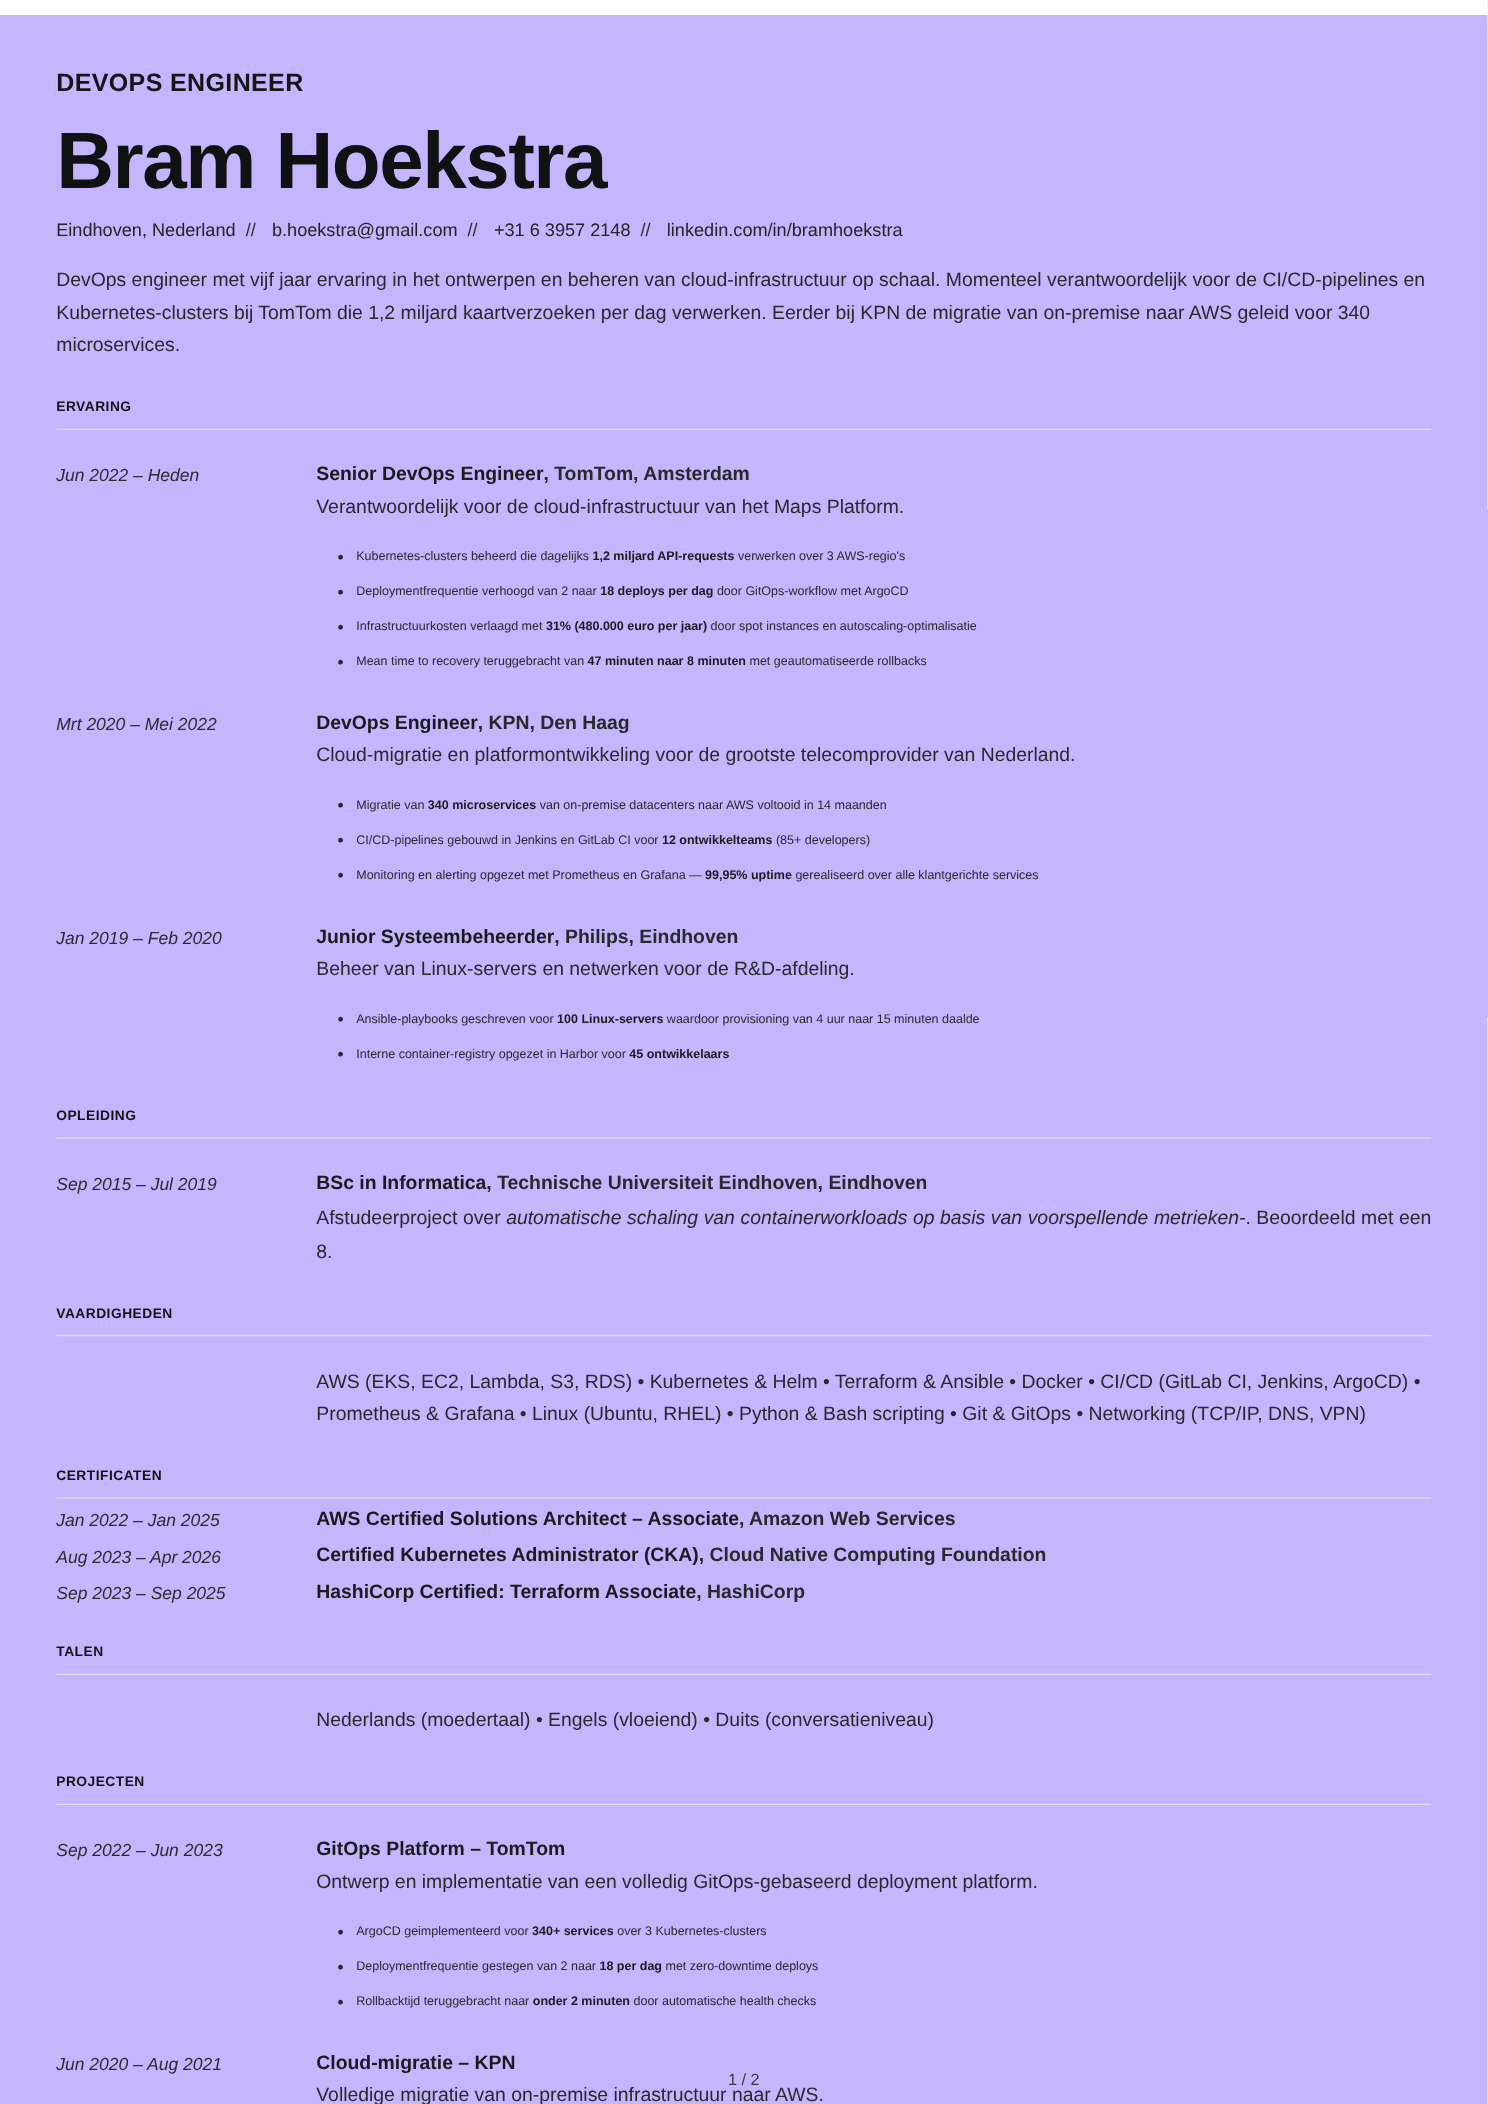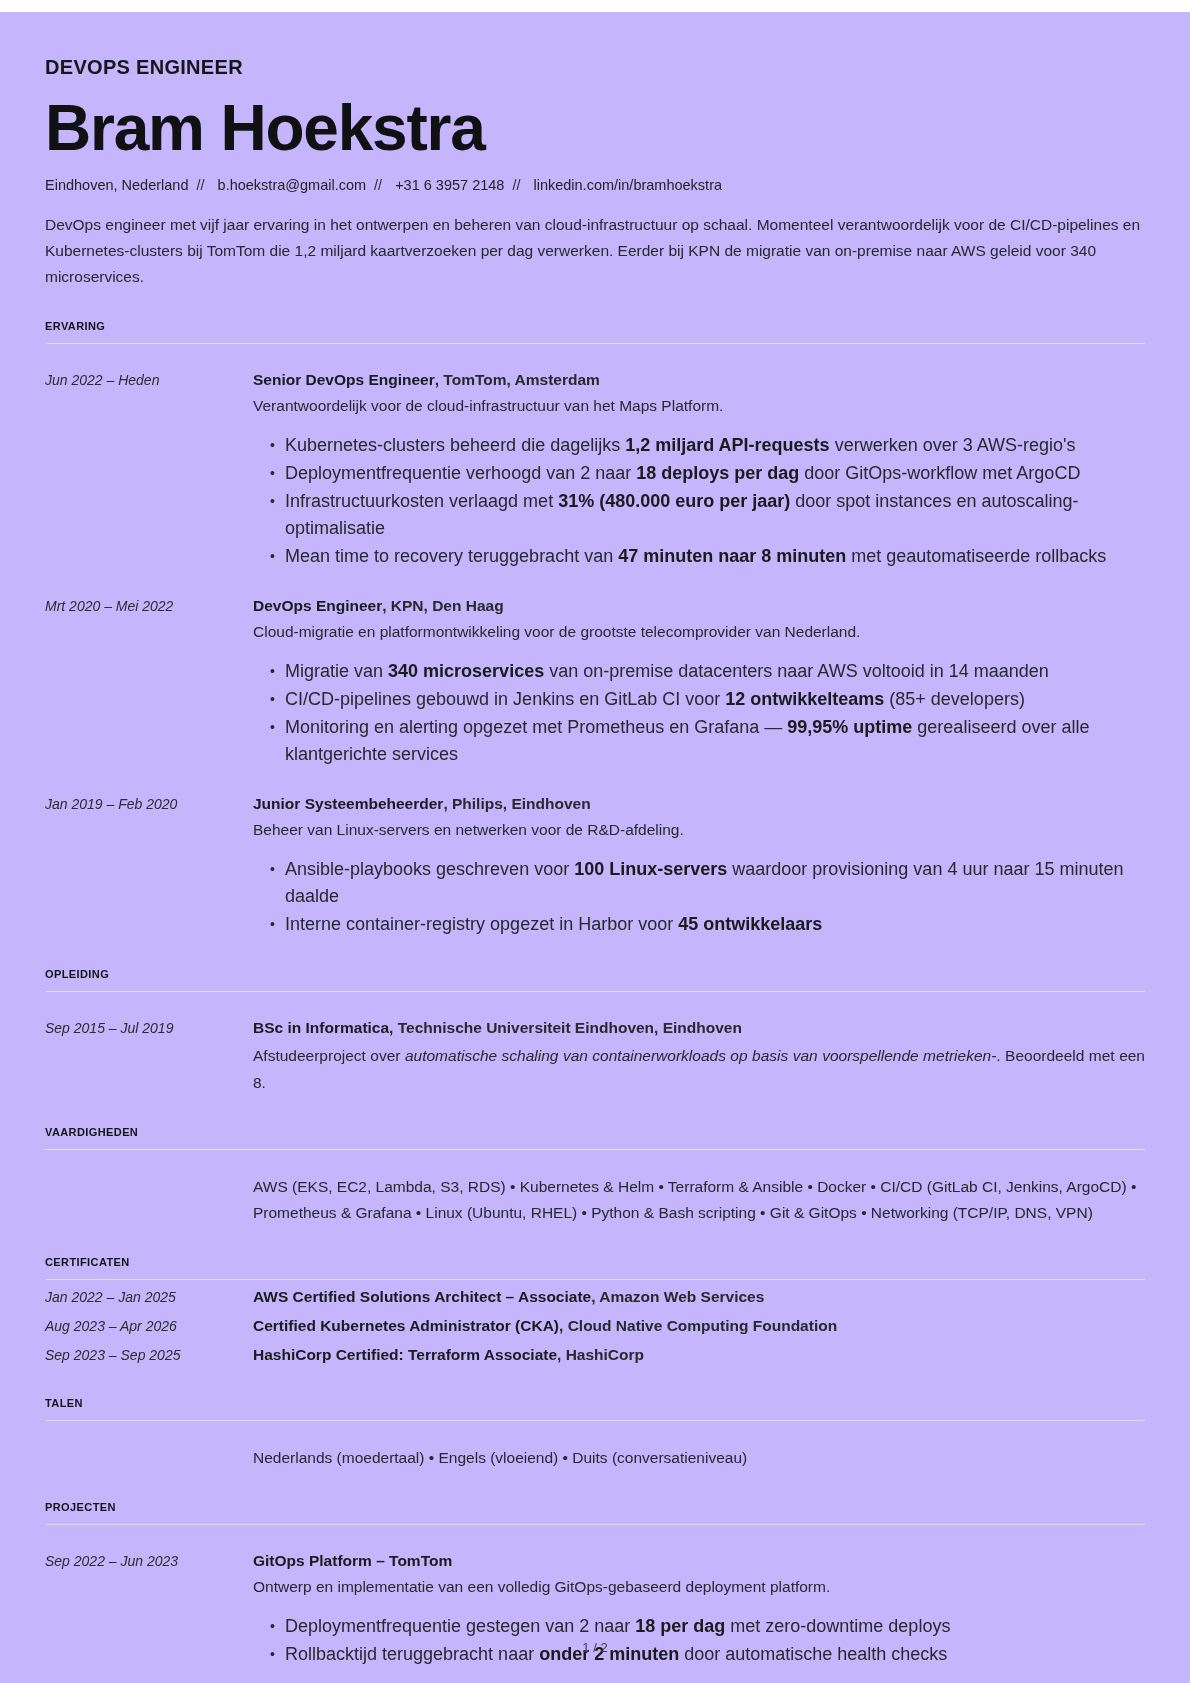--- a/index.html
+++ b/index.html
@@ -88,21 +88,21 @@
     color: #27292b;
   }
   ul.bullets {
     list-style: none;
     margin: 14px 0 0 0;
     padding: 0 0 0 17px;
   }
   .bullets li {
     position: relative;
     padding-left: 15px;
-    font-size: 18px;
+    font-size: 10px;
     line-height: 27px;
     margin-top: 1px;
     color: #27292b;
   }
   .bullets li::before {
     content: "\2022";
     position: absolute;
     left: 0;
     top: 0;
     font-size: 14px;
@@ -112,21 +112,21 @@
     font-size: 15.5px;
     line-height: 27px;
     color: #27292b;
   }
   .epara.justify { text-align: justify; }
   .epara.only { margin-top: 0; line-height: 26px; }
   .footer {
     position: absolute;
     left: 0;
     right: 0;
-    bottom: 40px;
+    bottom: 24px;
     text-align: center;
     font-size: 13px;
     color: #3b3c3d;
   }
 </style>
 </head>
 <body>
 
 <div class="page">
   <div class="kicker">DEVOPS ENGINEER</div>
@@ -223,20 +223,21 @@
         </div>
       </section>
       <section class="section">
         <div class="section-head">PROJECTEN</div>
         <div class="entry">
           <div class="left date">Sep 2022 – Jun 2023</div>
           <div class="body">
             <p class="etitle"><b>GitOps Platform – TomTom</b></p>
             <p class="esub">Ontwerp en implementatie van een volledig GitOps-gebaseerd deployment platform.</p>
             <ul class="bullets">
+              <li><span>ArgoCD geimplementeerd voor </span><b>340+ services</b><span> over 3 Kubernetes-clusters</span></li>
               <li><span>Deploymentfrequentie gestegen van 2 naar </span><b>18 per dag</b><span> met zero-downtime deploys</span></li>
               <li><span>Rollbacktijd teruggebracht naar </span><b>onder 2 minuten</b><span> door automatische health checks</span></li>
             </ul>
           </div>
         </div>
         <div class="entry">
           <div class="left date">Jun 2020 – Aug 2021</div>
           <div class="body">
             <p class="etitle"><b>Cloud-migratie – KPN</b></p>
             <p class="esub">Volledige migratie van on-premise infrastructuur naar AWS.</p>

